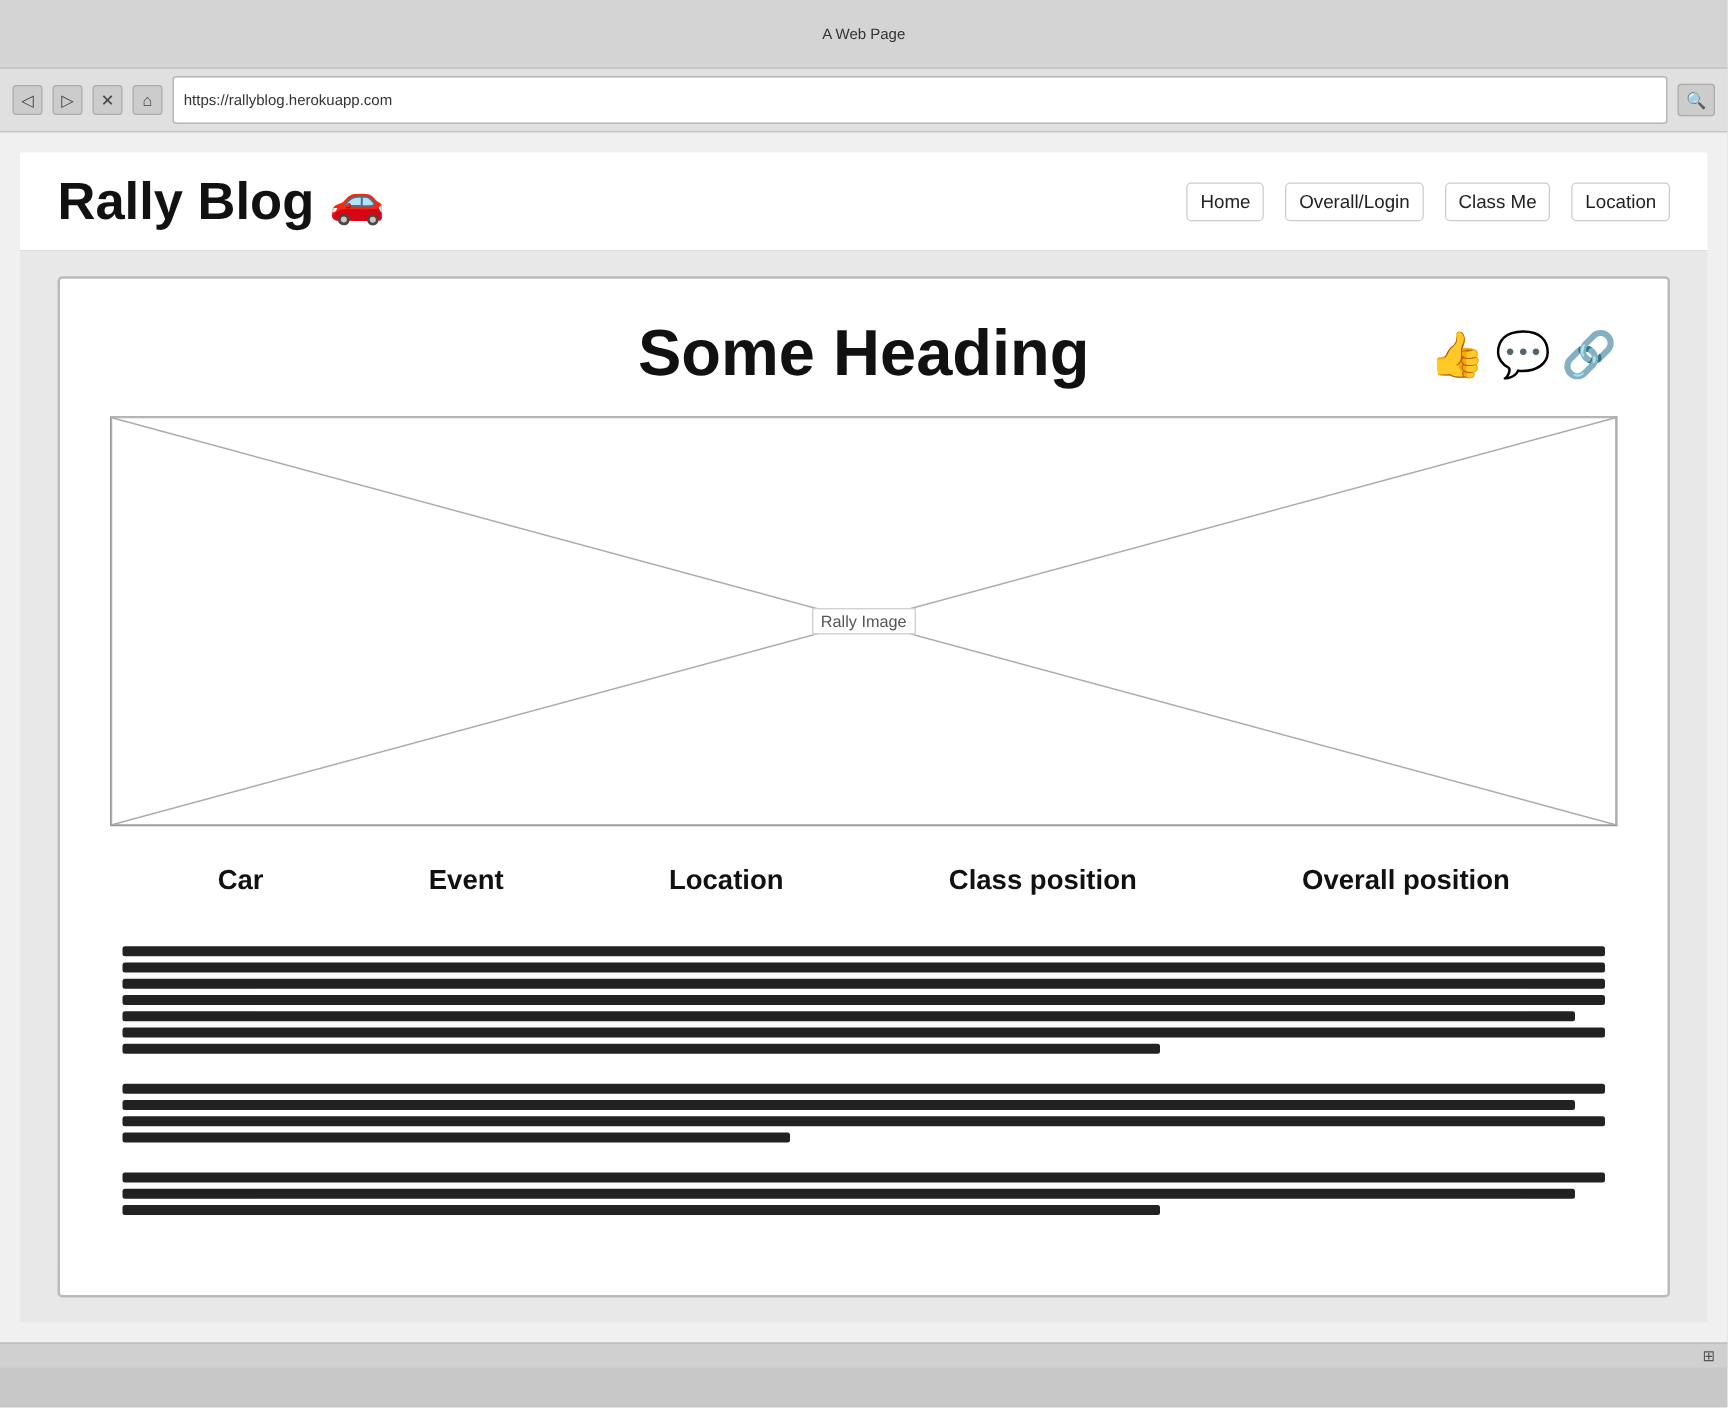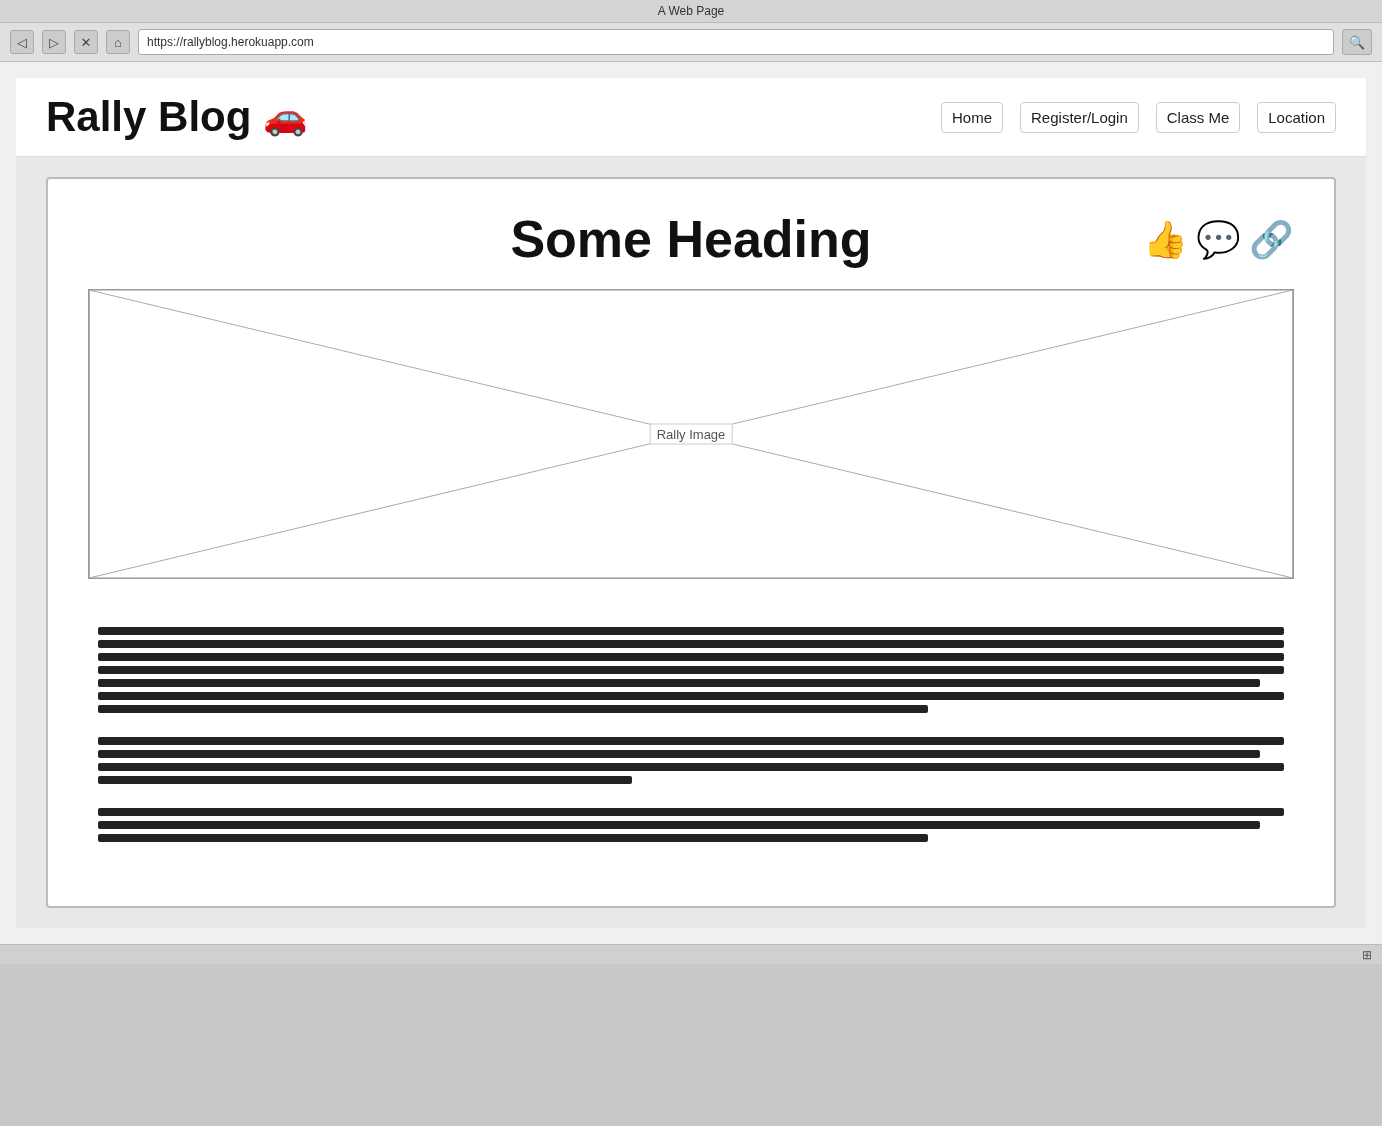--- a/index.html
+++ b/index.html
@@ -10,21 +10,21 @@
       min-height: 1126px;
       width: 1382px;
     }
 
     
     .browser-title-bar {
       background: #d4d4d4;
       text-align: center;
       font-size: 12px;
       color: #333;
-      padding: 4px 0;
+      padding: 20px 0;
       border-bottom: 1px solid #bbb;
     }
 
     .browser-toolbar {
       background: #e0e0e0;
       display: flex;
       align-items: center;
       padding: 6px 10px;
       gap: 8px;
       border-bottom: 1px solid #bbb;
@@ -39,21 +39,21 @@
       display: flex;
       align-items: center;
       justify-content: center;
       cursor: pointer;
       font-size: 13px;
       color: #444;
     }
 
     .browser-address-bar {
       flex: 1;
-      height: 26px;
+      height: 38px;
       border: 1px solid #aaa;
       border-radius: 3px;
       background: white;
       padding: 0 8px;
       font-size: 12px;
       color: #333;
     }
 
     .browser-search-btn {
       width: 30px;
@@ -154,23 +154,23 @@
 
     .action-icon {
       font-size: 36px;
       cursor: pointer;
     }
 
     
     .image-placeholder {
       border: 1px solid #999;
       width: 100%;
-      height: 290px;
+      height: 328px;
       position: relative;
-      margin-bottom: 48px;
+      margin-bottom: 30px;
       background: white;
     }
 
     .image-placeholder svg {
       width: 100%;
       height: 100%;
     }
 
     .image-label {
       position: absolute;
@@ -250,21 +250,21 @@
 
 <div class="browser-content">
 
   <div class="site-header">
     <div class="site-logo">
       <span class="site-logo-text">Rally Blog</span>
       <span class="car-icon">🚗</span>
     </div>
     <nav class="site-nav">
       <button class="nav-link">Home</button>
-      <button class="nav-link">Register/Login</button>
+      <button class="nav-link">Overall/Login</button>
       <button class="nav-link">Class Me</button>
       <button class="nav-link">Location</button>
     </nav>
   </div>
 
   <div class="page-wrapper">
     <div class="content-card">
 
       <div class="post-heading-area">
         <h1 class="post-heading">Some Heading</h1>
@@ -277,20 +277,27 @@
 
       <div class="image-placeholder">
         <svg viewBox="0 0 800 290" preserveAspectRatio="none" xmlns="http://www.w3.org/2000/svg">
           <rect width="800" height="290" fill="white" stroke="#999" stroke-width="1"></rect>
           <line x1="0" y1="0" x2="800" y2="290" stroke="#aaa" stroke-width="1"></line>
           <line x1="800" y1="0" x2="0" y2="290" stroke="#aaa" stroke-width="1"></line>
         </svg>
         <span class="image-label">Rally Image</span>
       </div>
 
+      <div class="stats-row">
+        <span class="stat-item">Car</span>
+        <span class="stat-item">Event</span>
+        <span class="stat-item">Location</span>
+        <span class="stat-item">Class position</span>
+        <span class="stat-item">Overall position</span>
+      </div>
 
       <div class="post-body">
 
         <div class="text-block">
           <span class="placeholder-text long"></span>
           <span class="placeholder-text long"></span>
           <span class="placeholder-text long"></span>
           <span class="placeholder-text long"></span>
           <span class="placeholder-text xlong"></span>
           <span class="placeholder-text long"></span>

